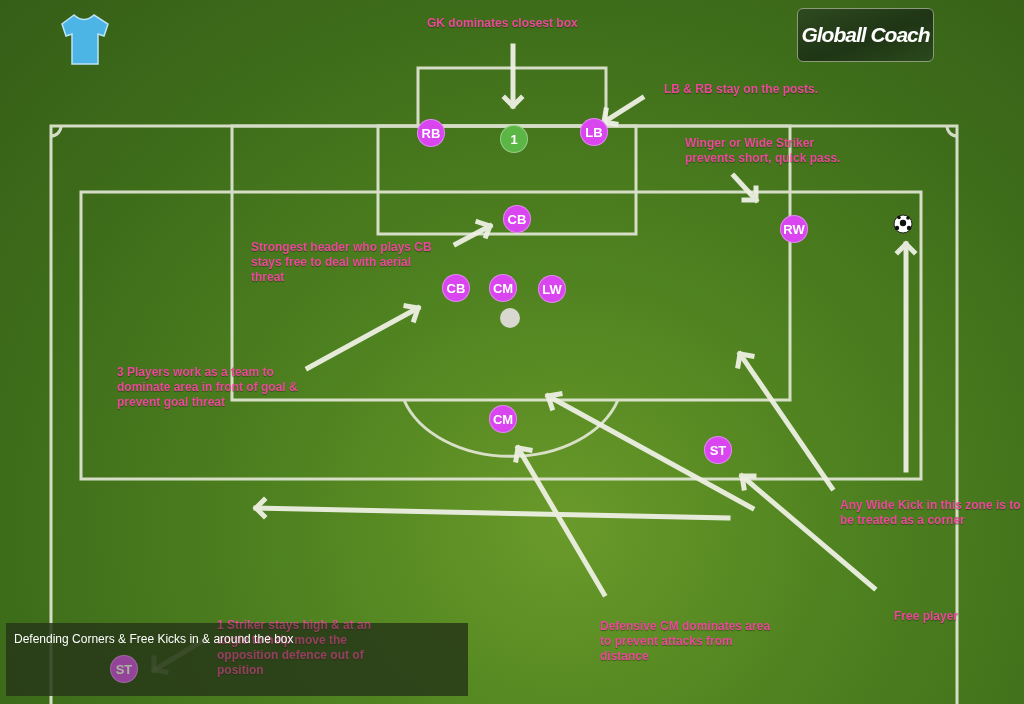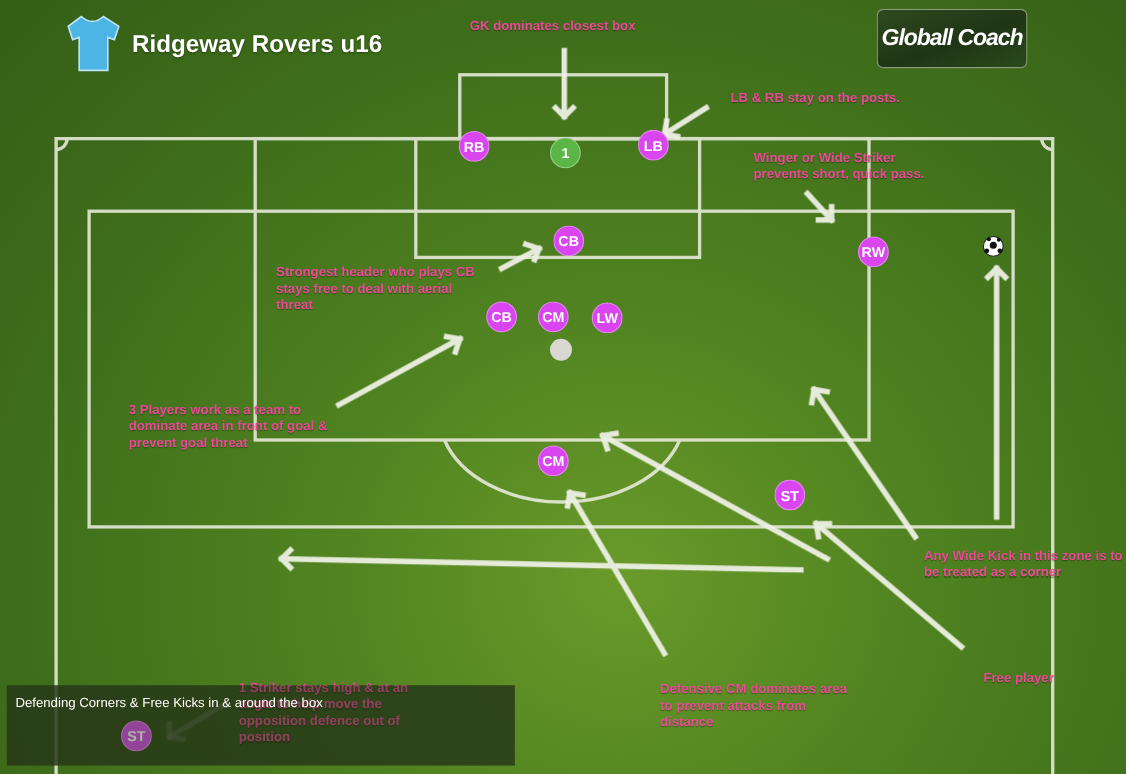--- a/index.html
+++ b/index.html
@@ -63,21 +63,20 @@
     <polyline points="516,460 518,448 530,450"></polyline>
     <line x1="204" y1="640" x2="154" y2="670" opacity="0.55"></line>
     <polyline points="154,658 154,670 166,672" opacity="0.55"></polyline>
   </g>
 </svg>
 
 <div class="team-header">
   <svg width="52" height="56" viewBox="0 0 52 56">
     <path d="M16 3 L4 12 L8 24 L14 22 L14 52 L40 52 L40 22 L46 24 L50 12 L36 3 Q26 12 16 3 Z" fill="#4db4e6" stroke="#bde4f5" stroke-width="1.5"></path>
   </svg>
-  <span class="team-name">Ridgeway Rovers u16</span>
 </div>
 
 <div class="logo">
   <span class="logo-text">Globall Coach</span>
 </div>
 
 <div class="note" style="left:427px;top:16px;">GK dominates closest box</div>
 <div class="note" style="left:664px;top:82px;">LB &amp; RB stay on the posts.</div>
 <div class="note" style="left:685px;top:136px;width:180px;">Winger or Wide Striker prevents short, quick pass.</div>
 <div class="note" style="left:251px;top:240px;width:190px;">Strongest header who plays CB stays free to deal with aerial threat</div>

